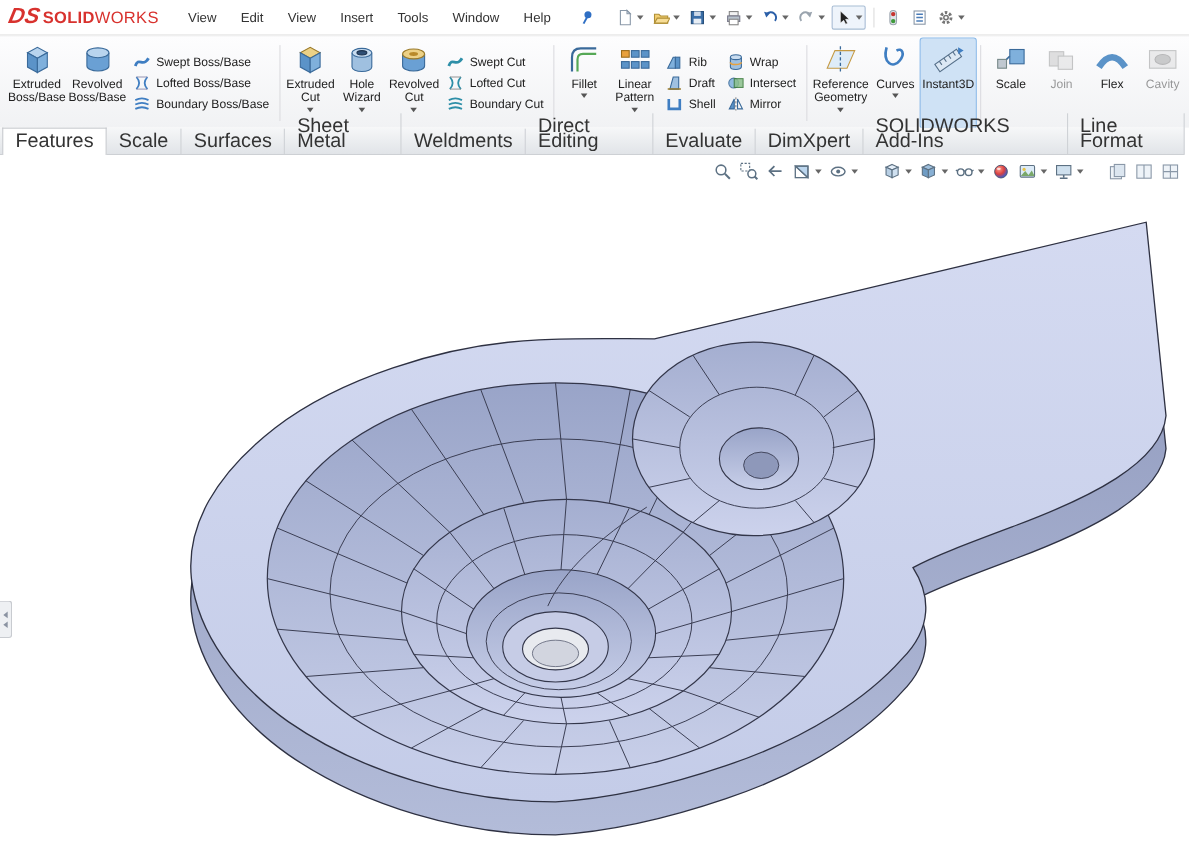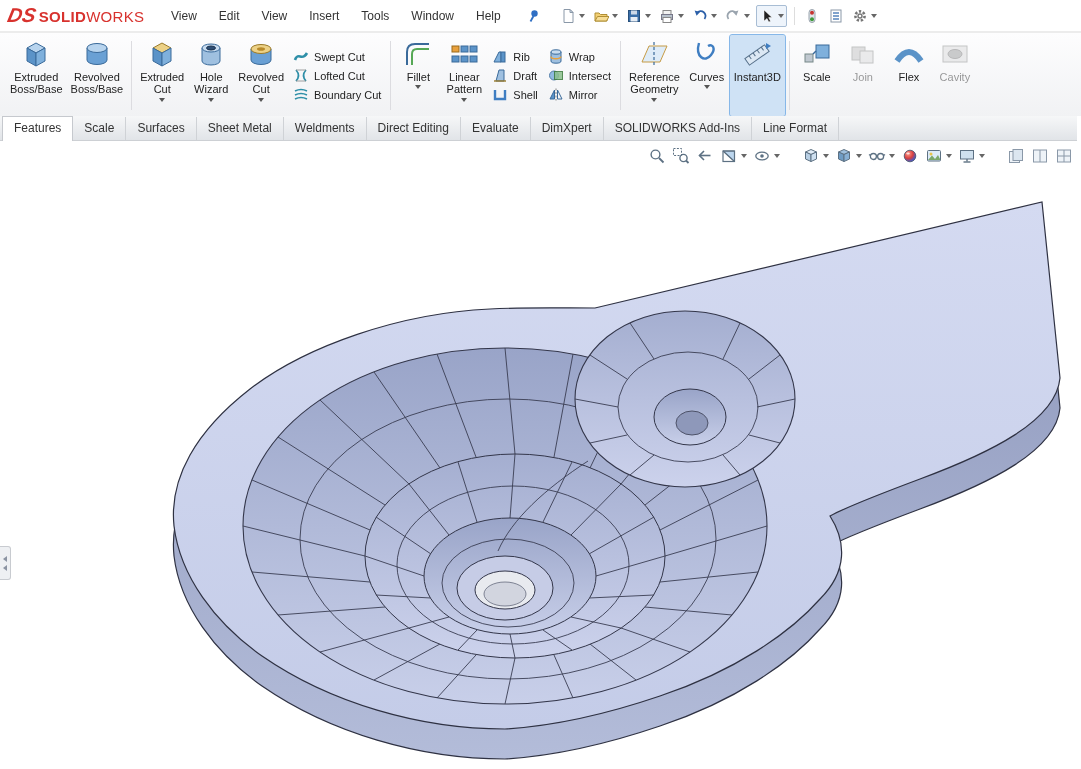--- a/index.html
+++ b/index.html
@@ -36,21 +36,21 @@
     border-top:4px solid #555;margin:2px auto 0;}
   .rcol{display:flex;flex-direction:column;justify-content:center;gap:4px;padding:0 5px;}
   .rsmall{display:flex;align-items:center;gap:5px;font-size:11px;color:#222;white-space:nowrap;cursor:default;}
   .rsep{width:1px;background:#dcdce0;margin:6px 4px;}
   .active-tool{background:#cfe2f5;outline:1px solid #86b7e8;}
   .disabled{opacity:.45;filter:grayscale(.9);}
 
   
   .tabbar{position:absolute;top:116px;left:0;right:4px;height:25px;
     background:linear-gradient(#f6f7f8,#e1e4e8);border-bottom:1px solid #cdd0d4;
-    display:flex;align-items:flex-end;padding-left:2px;font-size:12px;color:#333;}
+    display:flex;align-items:flex-end;padding-left:2px;font-size:18px;color:#333;}
   .tab{padding:4px 11px 5px;border-right:1px solid #cfd2d6;line-height:14px;cursor:default;}
   .tab.active{background:#fff;border:1px solid #c6c9ce;border-bottom:none;margin-bottom:-1px;padding-bottom:6px;}
 
   
   .viewport{position:absolute;top:141px;left:0;right:0;bottom:0;background:#fff;overflow:hidden;}
   .headsup{position:absolute;top:5px;left:645px;display:flex;align-items:center;}
   .hbtn{display:inline-flex;align-items:center;padding:1px 2px;margin:0 1px;border-radius:2px;}
   .hgap{width:16px;}
   .side-tab{position:absolute;left:0;top:405px;width:11px;height:34px;background:#eef0f3;
     border:1px solid #c8cbd0;border-left:none;border-radius:0 3px 3px 0;
@@ -173,20 +173,42 @@
 
   <div class="rbig">
     <svg width="32" height="30">
       <path d="M6 9 L6 21 A10 4.5 0 0 0 26 21 L26 9" fill="#6aa0d4" stroke="#3a6a9a"></path>
       <ellipse cx="16" cy="9" rx="10" ry="4.5" fill="#b8d4ee" stroke="#3a6a9a"></ellipse>
     </svg>
     <span class="rlabel">Revolved
 Boss/Base</span>
   </div>
 
+  <div class="rcol">
+    <div class="rsmall">
+      <svg width="16" height="15">
+        <path d="M2 11 C5 2 9 13 14 4" stroke="#3f7ec2" stroke-width="2.6" fill="none"></path>
+      </svg>
+      <span>Swept Boss/Base</span>
+    </div>
+    <div class="rsmall">
+      <svg width="16" height="15">
+        <path d="M3 2 Q8 7.5 3 13 M13 2 Q8 7.5 13 13" stroke="#3f7ec2" stroke-width="1.6" fill="none"></path>
+        <line x1="3" y1="2" x2="13" y2="2" stroke="#88a" stroke-width="0.8"></line>
+        <line x1="3" y1="13" x2="13" y2="13" stroke="#88a" stroke-width="0.8"></line>
+      </svg>
+      <span>Lofted Boss/Base</span>
+    </div>
+    <div class="rsmall">
+      <svg width="16" height="15">
+        <path d="M2 4 Q8 1 14 4 M2 8 Q8 5 14 8 M2 12 Q8 9 14 12" stroke="#3f7ec2" stroke-width="1.6" fill="none"></path>
+      </svg>
+      <span>Boundary Boss/Base</span>
+    </div>
+  </div>
 
   <div class="rsep"></div>
 
   <div class="rbig">
     <svg width="32" height="30">
       <polygon points="7,9 16,4 25,9 16,14" fill="#ecd186" stroke="#9a7a2a"></polygon>
       <polygon points="7,9 16,14 16,27 7,22" fill="#5b93c8" stroke="#3a6a9a"></polygon>
       <polygon points="25,9 16,14 16,27 25,22" fill="#7fb0dc" stroke="#3a6a9a"></polygon>
     </svg>
     <span class="rlabel">Extruded

